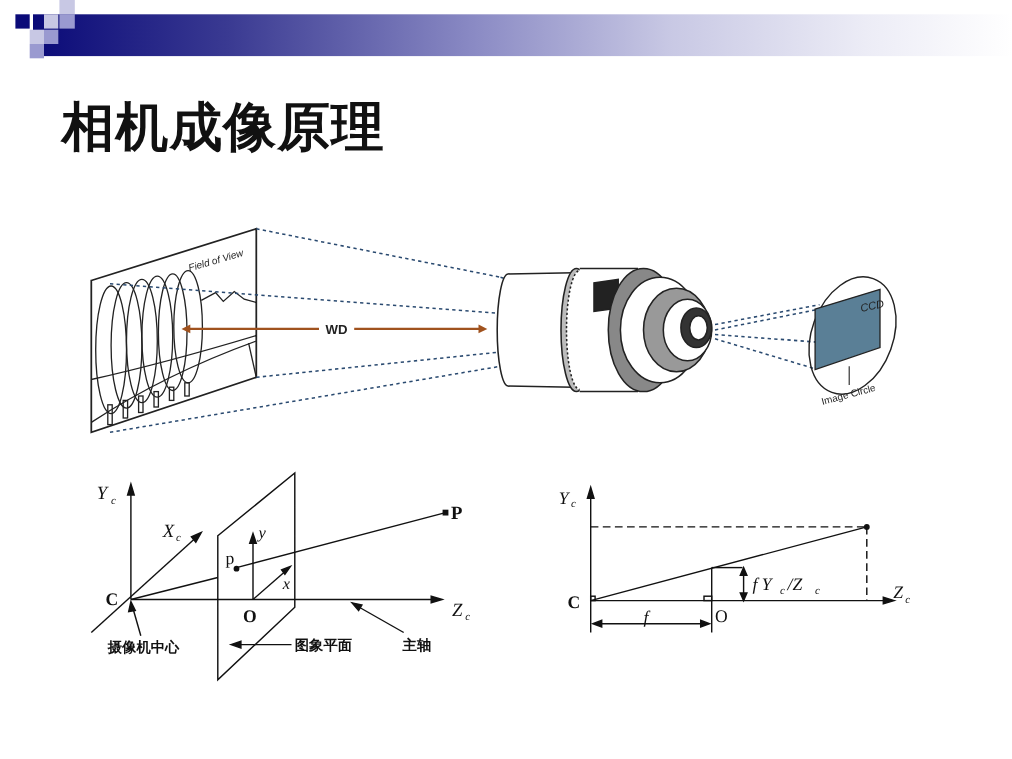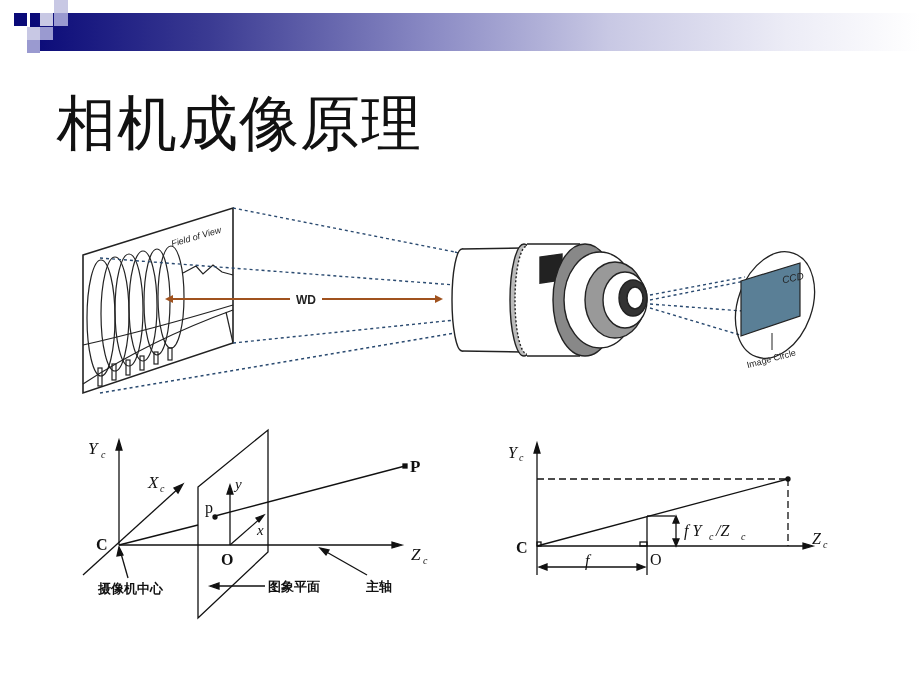--- a/index.html
+++ b/index.html
@@ -1,20 +1,20 @@
 <!DOCTYPE html>
 <html><head>
 <meta charset="utf-8">
 <style>
   html,body{margin:0;padding:0;background:#fff;}
   body{width:920px;height:690px;position:relative;overflow:hidden;font-family:"DejaVu Serif",serif;}
   .header-bar{position:absolute;left:30px;top:13px;width:890px;height:38px;
     background:linear-gradient(to right,#0a0a78 0%,#3a3a92 20%,#8a8ac4 45%,#c8c8e4 65%,#ececf6 85%,#ffffff 100%);}
   .hsq{position:absolute;}
-  .title{position:absolute;left:56px;top:84px;font-family:"DejaVu Sans",sans-serif;font-size:60px;color:#111;letter-spacing:1px;}
+  .title{position:absolute;left:56px;top:84px;font-family:"DejaVu Sans",sans-serif;font-size:48px;color:#111;letter-spacing:1px;font-weight:bold;}
   svg{position:absolute;left:0;top:0;}
   .svgtxt{font-family:"Liberation Sans",sans-serif;}
   .serif{font-family:"Liberation Serif",serif;}
 </style>
 </head>
 <body>
 
 <div class="header-bar"></div>
 <div class="hsq" style="left:14px;top:13px;width:13px;height:13px;background:#0a0a78;"></div>
 <div class="hsq" style="left:40px;top:13px;width:13px;height:13px;background:#c8c8e4;"></div>

